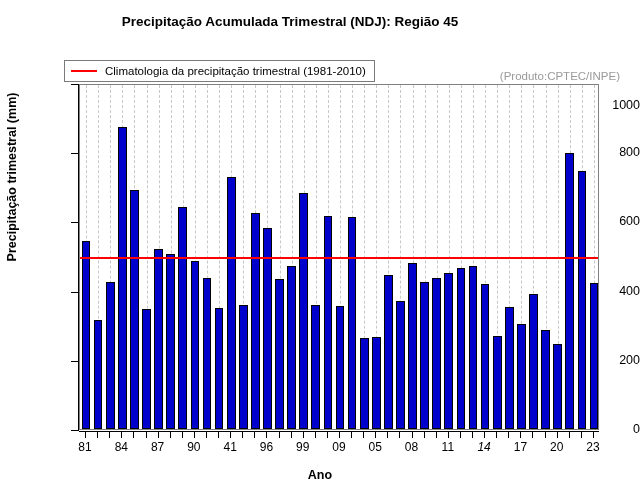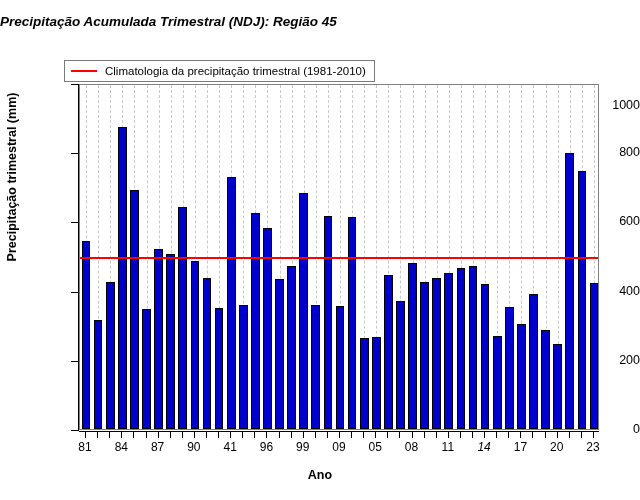--- a/index.html
+++ b/index.html
@@ -5,23 +5,22 @@
   html,body{margin:0;padding:0;}
   body{
     width:640px;height:500px;background:#ffffff;
     font-family:"Liberation Sans",sans-serif;
     overflow:hidden;position:relative;
   }
   #root{position:absolute;inset:0;}
 
   .chart-title{
     position:absolute;left:0;top:14px;width:580px;
-    text-align:left;font-size:13.5px;font-weight:bold;color:#000;
+    text-align:center;font-size:13.5px;font-weight:bold;color:#000;
     letter-spacing:0px;
-    font-style:italic;
   }
 
   
   .plot-area{
     position:absolute;left:79px;top:84px;width:520px;height:346px;
     border:1px solid #808080;box-sizing:border-box;background:#fff;
   }
   .plot-inner{position:absolute;inset:0;overflow:hidden;}
 
   .gridline{
@@ -262,14 +261,15 @@
       <div class="x-tick" style="left: 592.953px;"></div>
       <div class="x-label" style="left: 592.953px;">23</div>
     </div>
   <div class="x-title">Ano</div>
 
   <div class="legend-box">
     <span class="legend-swatch"></span>
     <span class="legend-text">Climatologia da precipitação trimestral (1981-2010)</span>
   </div>
 
+  <div class="watermark">(Produto:CPTEC/INPE)</div>
 
 </div>
 
 </body></html>

